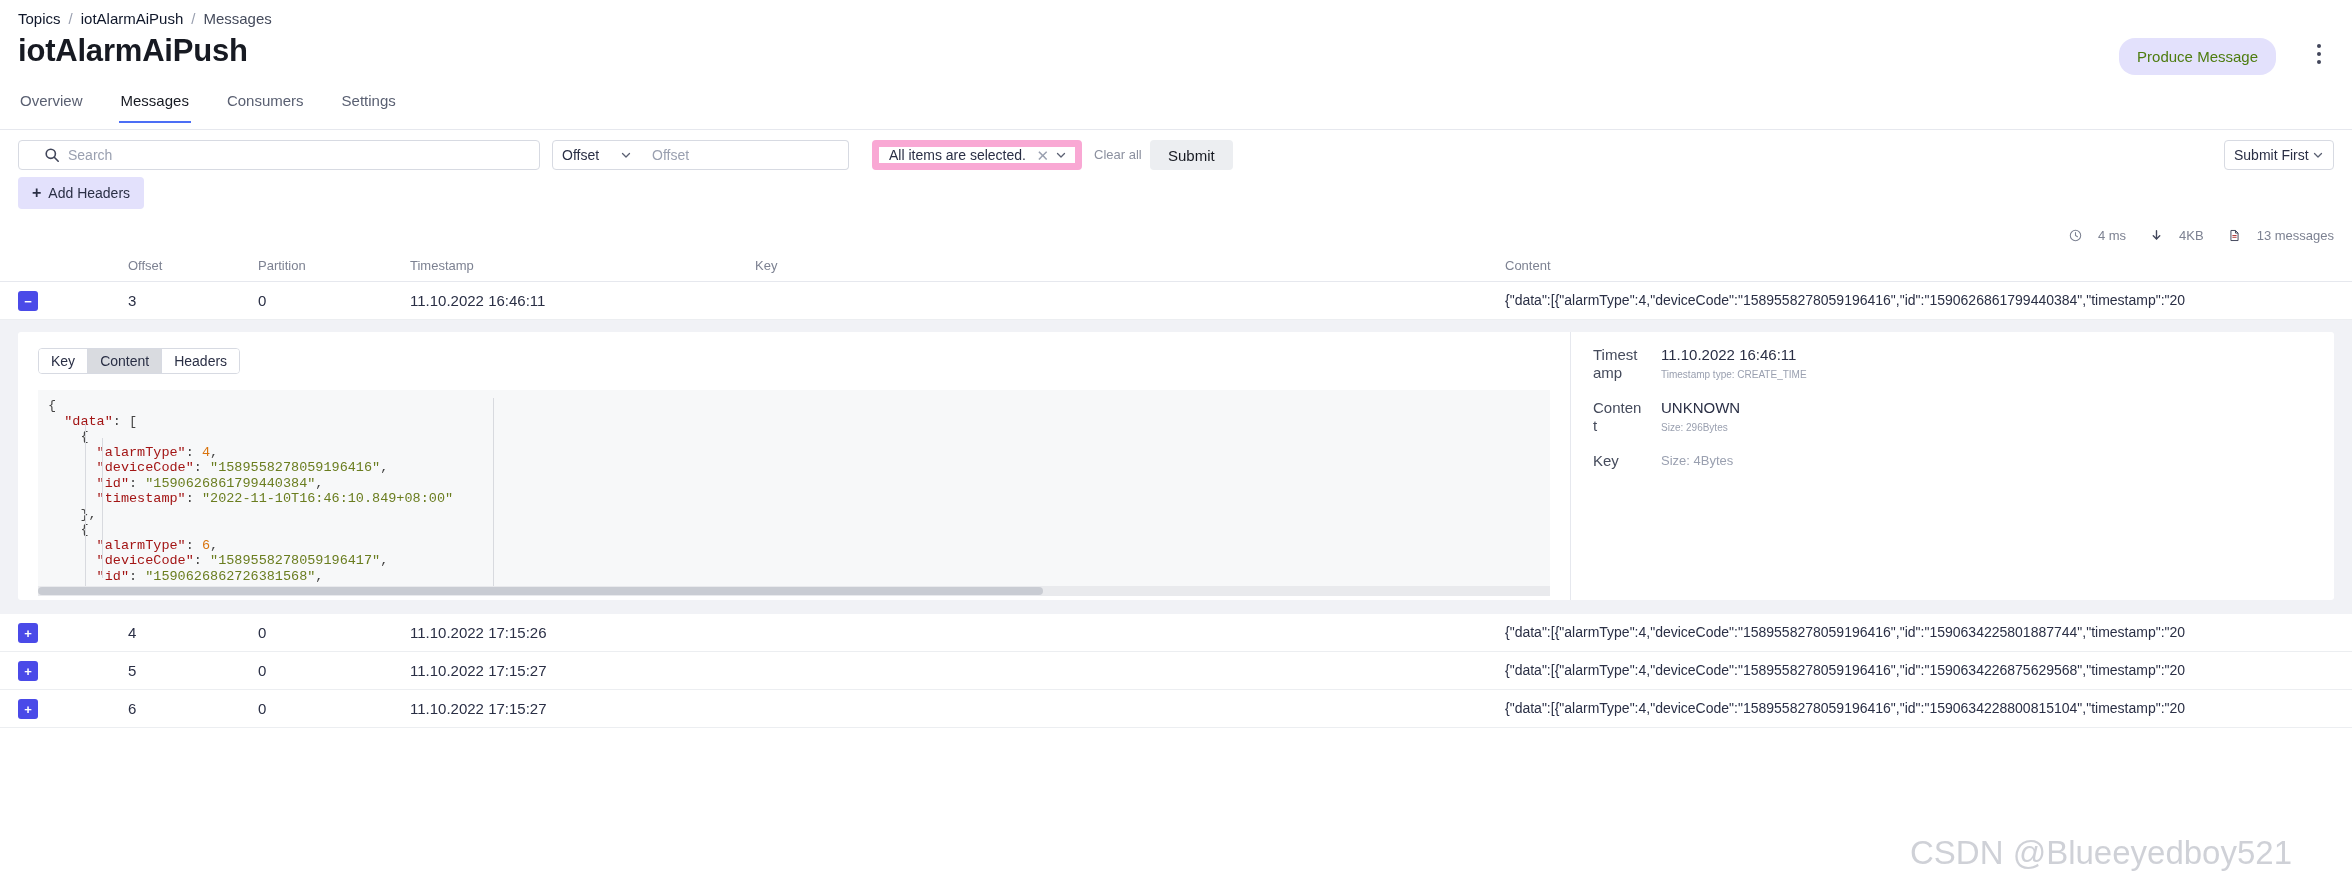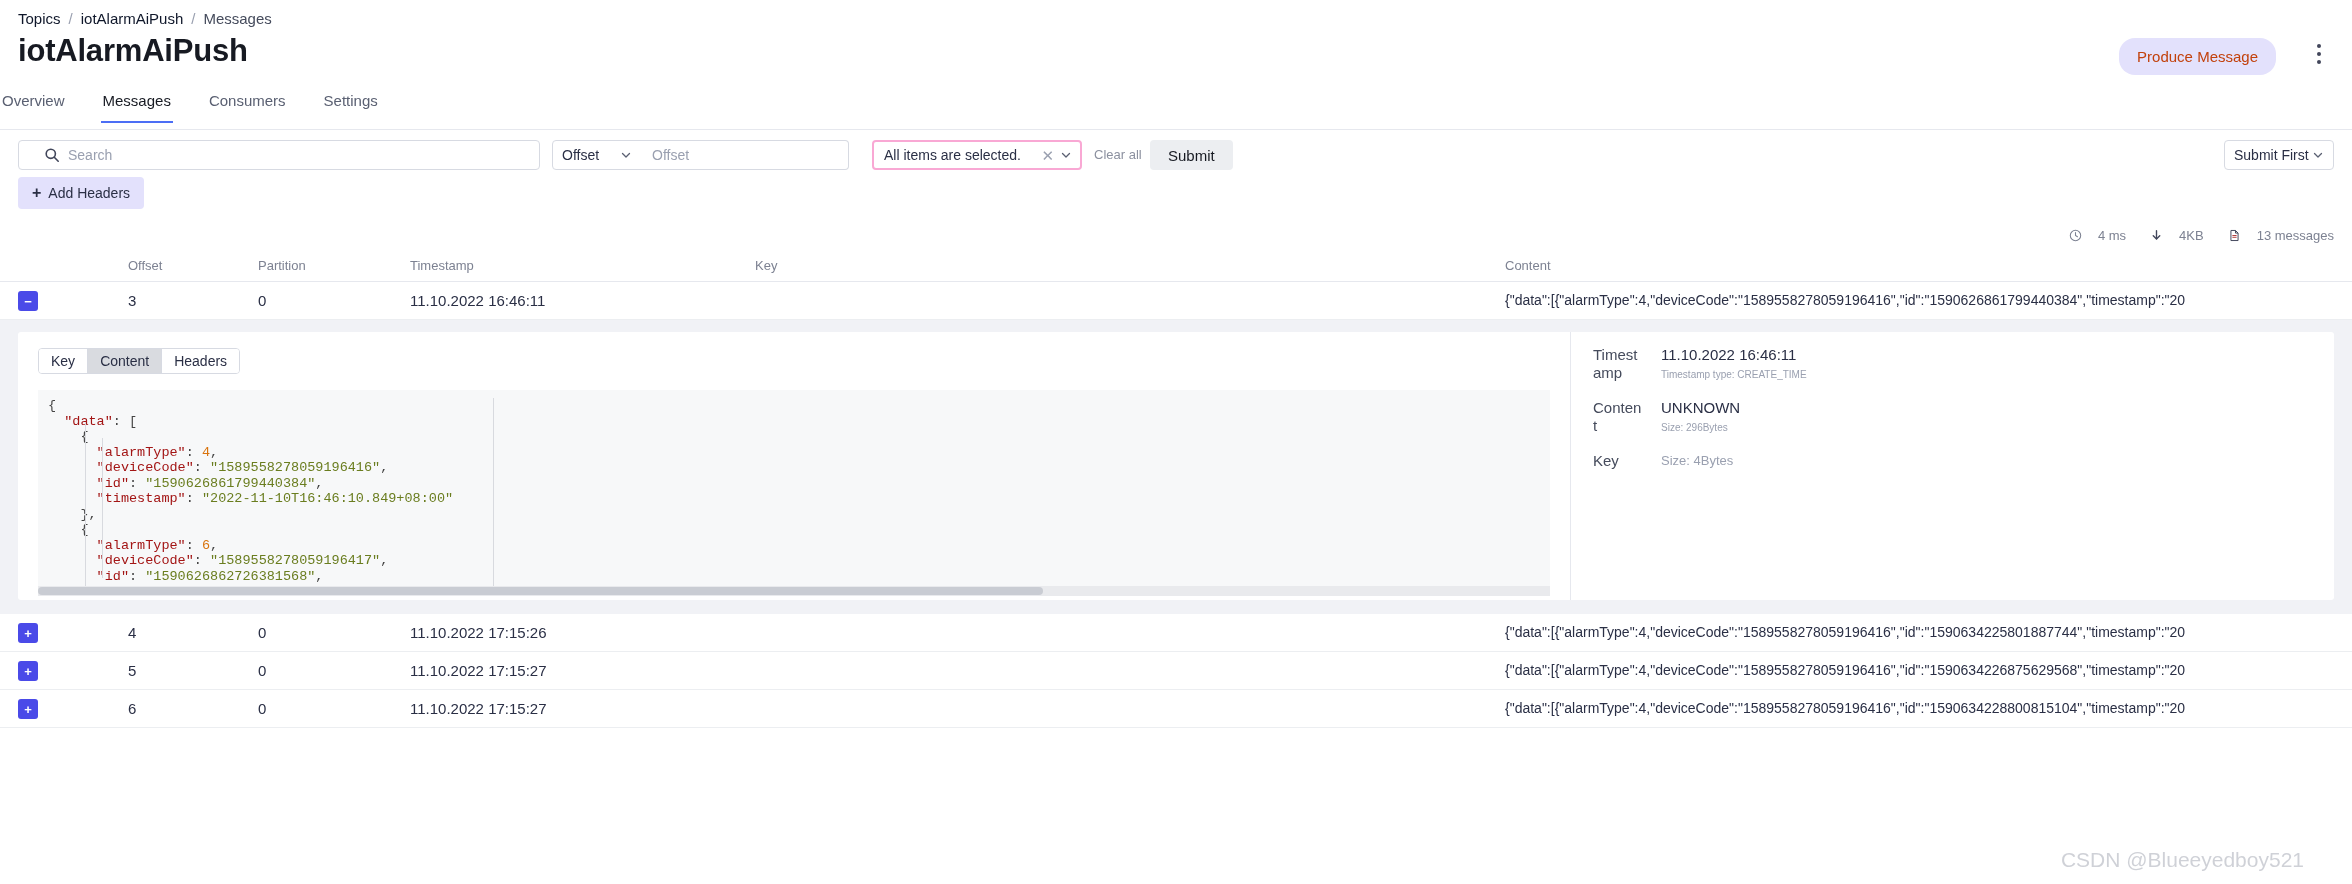--- a/index.html
+++ b/index.html
@@ -25,38 +25,38 @@
   
   .page-title {
     position: absolute; left: 18px; top: 33px;
     font-size: 31px; font-weight: 700; color: #171a22;
     letter-spacing: -0.2px;
   }
 
   
   .produce-btn {
     position: absolute; right: 76px; top: 38px;
-    background: #e3e1fc; color: #c2410c;
+    background: #e3e1fc; color: #4d7c0f;
     border: none; border-radius: 16px;
     font-family: "Liberation Sans", sans-serif;
     font-size: 15px; padding: 10px 18px; cursor: pointer;
   }
   .kebab {
     position: absolute; right: 22px; top: 41px;
     width: 22px; height: 26px; cursor: pointer;
     display: flex; flex-direction: column; align-items: center;
     justify-content: center; gap: 4px;
   }
   .kebab span { width: 4px; height: 4px; border-radius: 50%; background: #41465a; display: block; }
 
   
   .tabs {
     position: absolute; left: 0; top: 88px; width: 2352px; height: 42px;
     border-bottom: 1px solid #e6e8ee;
-    display: flex; align-items: flex-start; gap: 34px;
+    display: flex; align-items: flex-start; padding-left: 18px; gap: 34px;
   }
   .tab {
     font-size: 15px; color: #5a6072; padding: 4px 2px 14px 2px;
     cursor: pointer; position: relative; background: none; border: none;
     font-family: "Liberation Sans", sans-serif;
   }
   .tab.active { color: #171a22; font-weight: 400; }
   .tab.active::after {
     content: ""; position: absolute; left: 0; right: 0; bottom: 0;
     height: 2px; background: #4c6ef5;
@@ -91,21 +91,21 @@
   }
   .seek-value input {
     border: none; outline: none; width: 100%; font-size: 14px;
     color: #2a2f45; background: transparent;
     font-family: "Liberation Sans", sans-serif;
   }
   .seek-value input::placeholder { color: #9aa0b0; }
 
   .partitions-select {
     position: absolute; left: 872px; top: 0; width: 210px; height: 30px;
-    border: 2px solid #f9a8d4; border-radius: 4px; background: #fff;
+    border: 7px solid #f9a8d4; border-radius: 4px; background: #fff;
     display: flex; align-items: center; padding: 0 8px 0 10px;
     font-size: 14px; color: #2a2f45; cursor: pointer; gap: 6px;
   }
   .ps-label { flex: 1; white-space: nowrap; }
   .ps-x { color: #9aa0b0; font-size: 15px; cursor: pointer; line-height: 1; }
   .clear-all {
     position: absolute; left: 1094px; top: 7px;
     font-size: 13px; color: #8b909f; cursor: pointer;
   }
   .submit-btn {
@@ -228,22 +228,22 @@
   .meta-label {
     width: 52px; font-size: 15px; color: #454b5c; line-height: 18px;
     word-break: break-all; flex: 0 0 52px; margin-right: 16px;
   }
   .meta-value-main { font-size: 15px; color: #2a2f45; line-height: 18px; }
   .meta-value-sub { font-size: 10px; color: #9aa0b0; line-height: 17px; margin-top: 2px; }
   .meta-value-only { font-size: 13px; color: #9aa0b0; line-height: 18px; }
 
   
   .watermark {
-    position: absolute; right: 48px; bottom: 12px;
-    font-size: 21px; color: rgba(140,145,160,0.42);
+    position: absolute; right: 60px; bottom: 12px;
+    font-size: 33px; color: rgba(140,145,160,0.42);
     font-family: "Liberation Sans", sans-serif;
     pointer-events: none; white-space: nowrap;
   }
 </style>
 </head>
 <body>
 
 <div class="page">
 
   <div class="breadcrumb">

